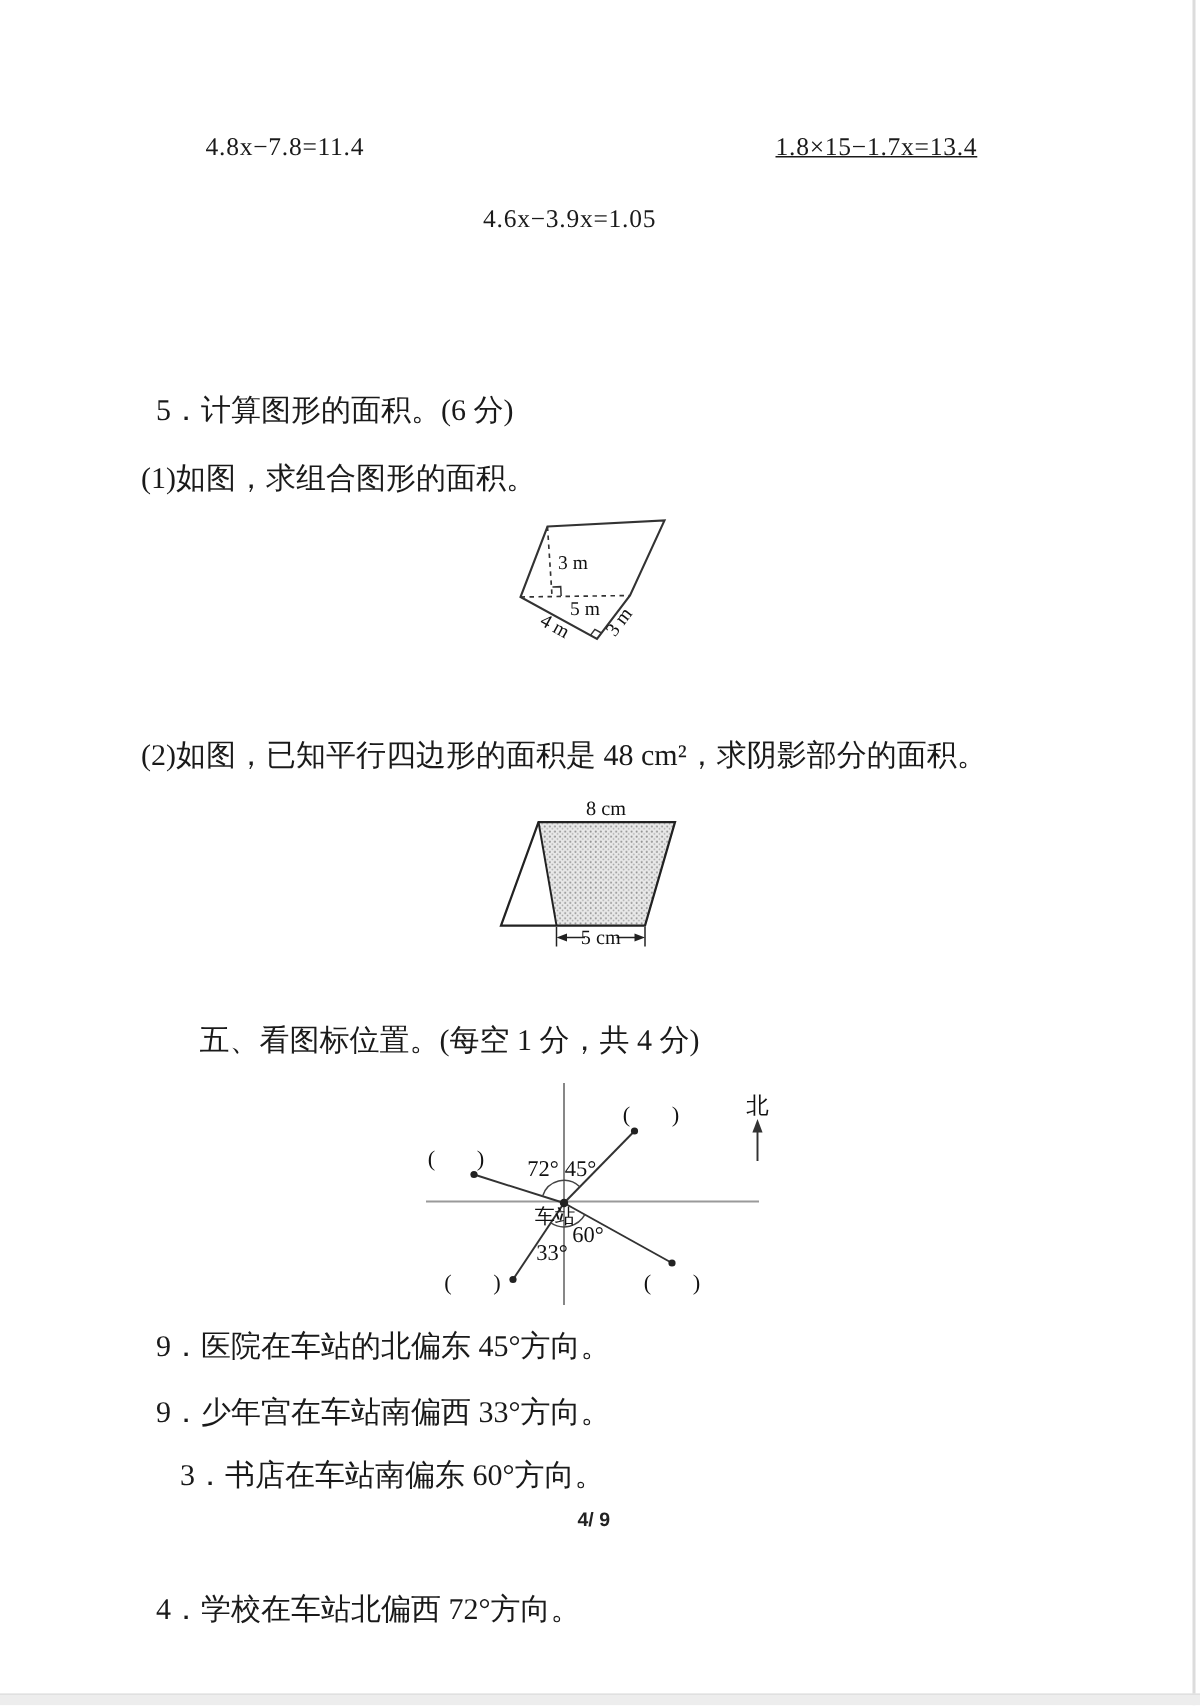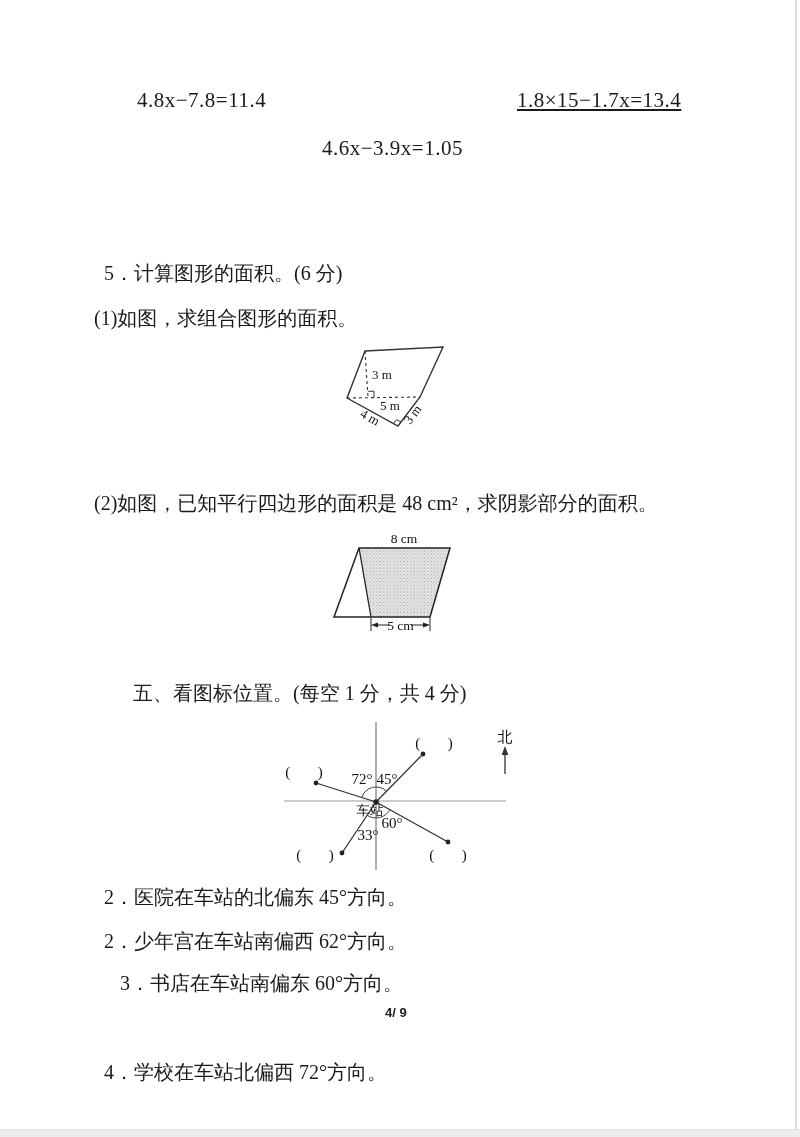--- a/index.html
+++ b/index.html
@@ -2,21 +2,21 @@
 <html><head>
 <meta charset="utf-8">
 <style>
   html,body{margin:0;padding:0;background:#fff;}
   .page{
     position:relative;width:800px;height:1137px;background:#ffffff;
     font-family:"Liberation Serif","DejaVu Serif",serif;color:#1a1a1a;
     overflow:hidden;
   }
   .abs{position:absolute;}
-  .eq{font-size:21px;letter-spacing:0.5px;white-space:nowrap;}
+  .eq{font-size:17px;letter-spacing:0.5px;white-space:nowrap;}
   .qtext{font-size:20px;white-space:nowrap;}
   .stmt{font-size:20px;white-space:nowrap;}
   .pagenum{font-family:"Liberation Sans","DejaVu Sans",sans-serif;font-weight:bold;font-size:13px;color:#222;}
   .watermark{
     font-family:"DejaVu Sans","Liberation Sans",sans-serif;font-weight:bold;
     font-size:76px;color:#ece9e8;letter-spacing:3px;white-space:nowrap;z-index:0;
   }
   .content{position:relative;z-index:1;}
   .right-edge{position:absolute;top:0;right:3px;width:2px;height:1137px;background:#dcdcdc;}
   .bottom-strip{position:absolute;left:0;bottom:0;width:800px;height:7px;background:#ededed;border-top:1px solid #e0e0e0;}
@@ -107,22 +107,22 @@
       <text class="blank-label" x="166" y="32" text-anchor="middle">( )</text>
       <text class="blank-label" x="36" y="61" text-anchor="middle">( )</text>
       <text class="blank-label" x="47" y="144" text-anchor="middle">( )</text>
       <text class="blank-label" x="180" y="144" text-anchor="middle">( )</text>
 
       <text class="north-label" x="237" y="26" text-anchor="middle">北</text>
       <path d="M237,58 L237,36" stroke="#333" stroke-width="1.3"></path>
       <polygon points="237,30 233.6,39 240.4,39" fill="#333"></polygon>
     </svg>
 
-    <div class="abs stmt" style="left:104px;top:884px;">2．医院在车站的北偏东 45°方向。</div>
-    <div class="abs stmt" style="left:104px;top:928px;">2．少年宫在车站南偏西 62°方向。</div>
+    <div class="abs stmt" style="left:104px;top:884px;">9．医院在车站的北偏东 45°方向。</div>
+    <div class="abs stmt" style="left:104px;top:928px;">9．少年宫在车站南偏西 33°方向。</div>
     <div class="abs stmt" style="left:120px;top:970px;">3．书店在车站南偏东 60°方向。</div>
     <div class="abs stmt" style="left:104px;top:1059px;font-family:Liberation Serif, serif;">4．学校在车站北偏西 72°方向。</div>
 
     <div class="abs pagenum" style="left:385px;top:1005px;">4/ 9</div>
 
   </div>
 
   <div class="right-edge"></div>
   <div class="bottom-strip"></div>
 </div>

